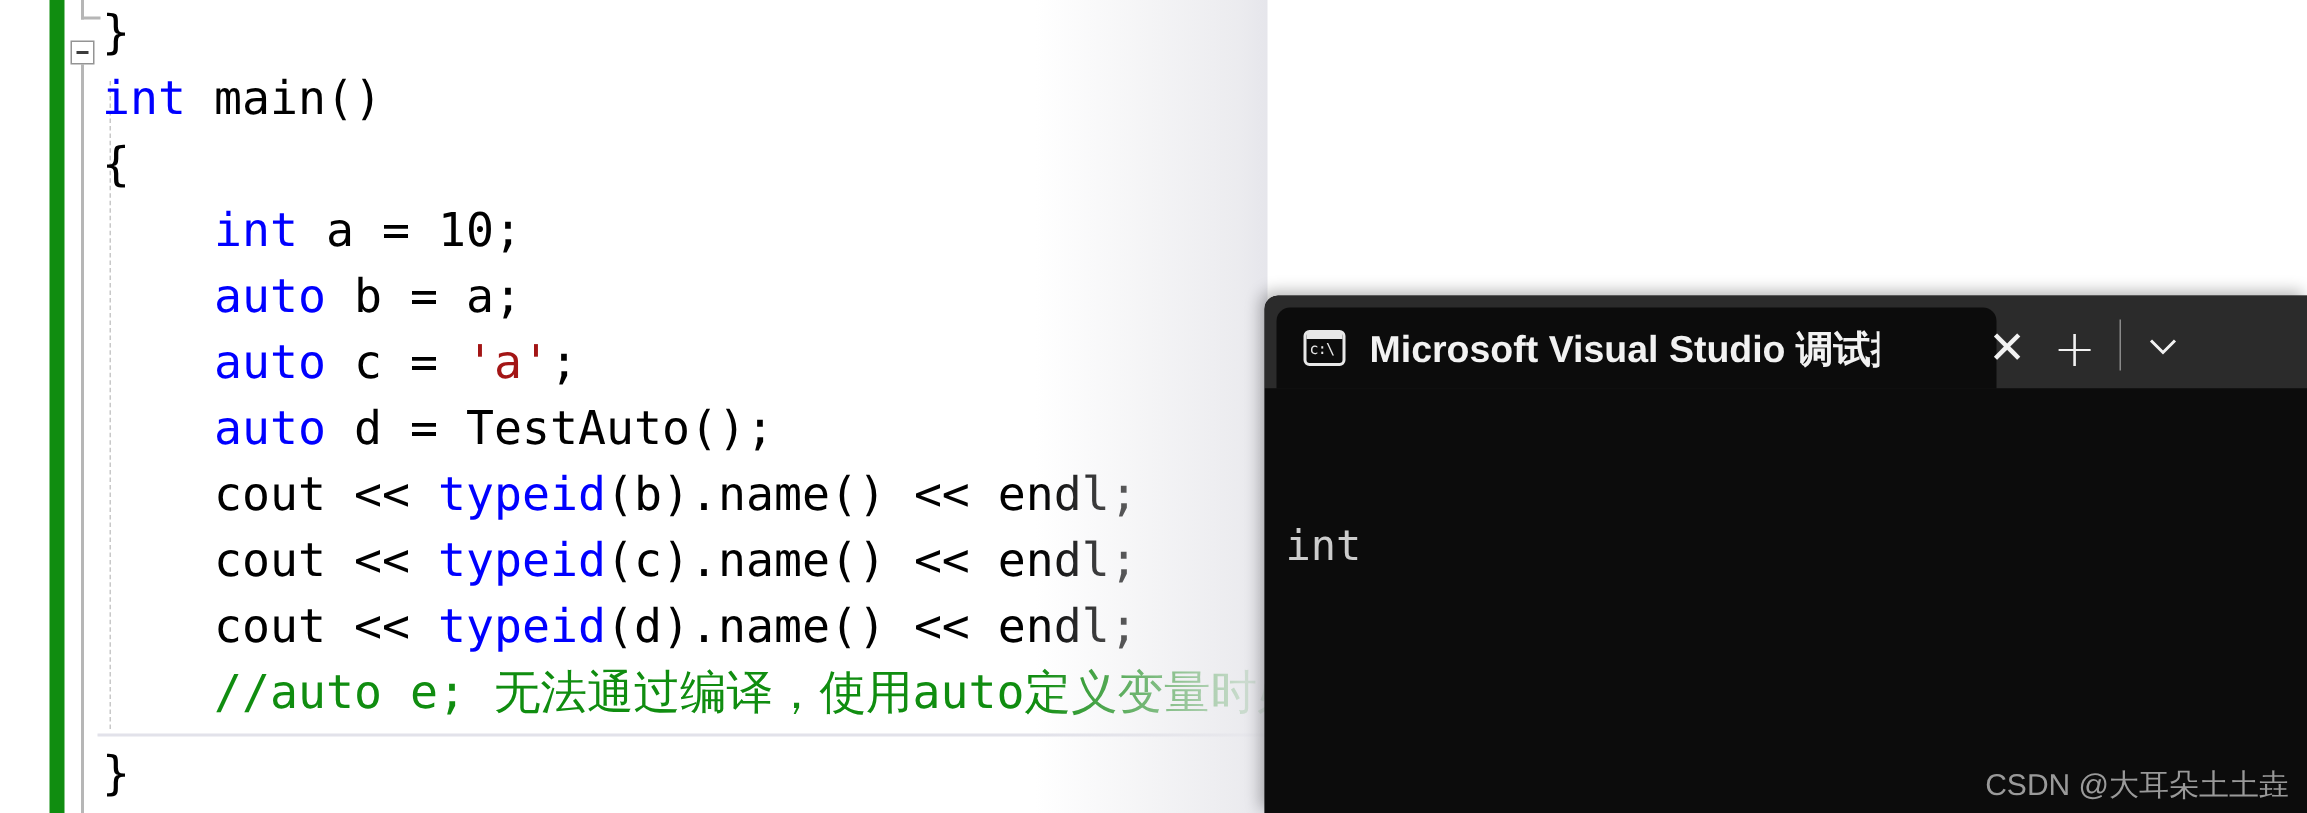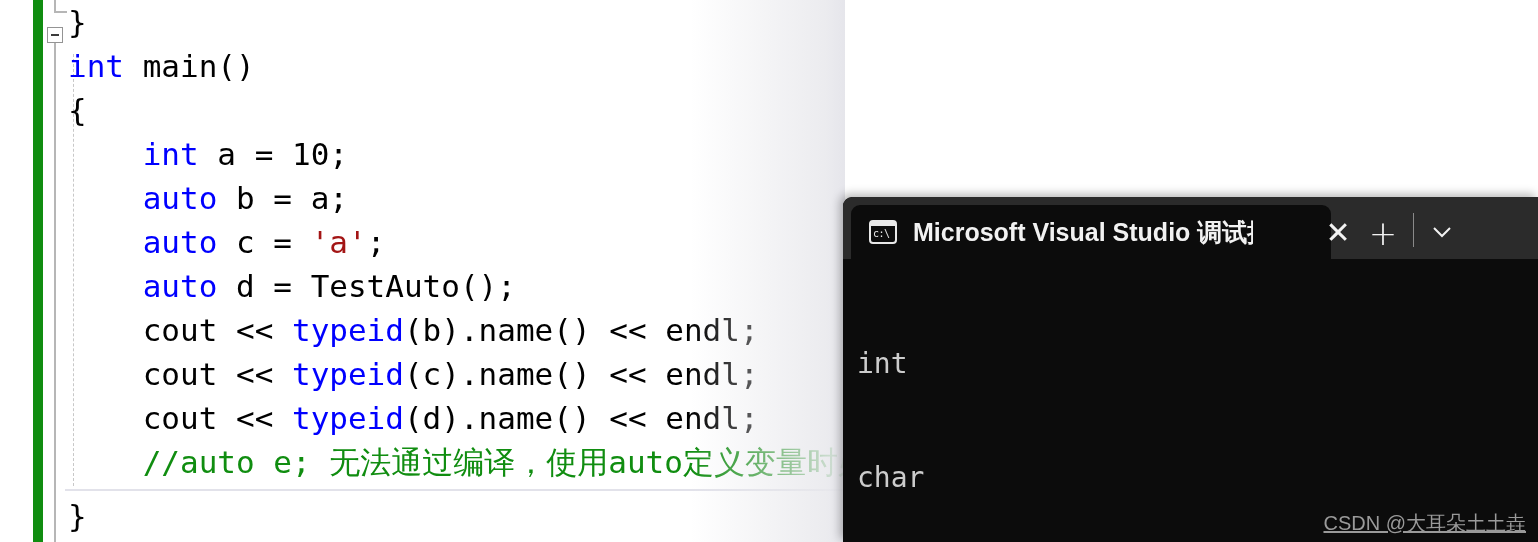--- a/index.html
+++ b/index.html
@@ -246,21 +246,20 @@
   #console-body .cline { display: block; height: 38px; }
 
   
   #watermark {
     position: absolute;
     right: 12px; bottom: 5px;
     font-family: "Liberation Sans", sans-serif;
     font-size: 20px;
     color: #9a9a9a;
     white-space: nowrap;
-    text-decoration: underline;
   }
 </style>
 </head>
 <body>
 
 <div id="screen">
 
   <div id="vs-editor">
 
     <div id="vs-top-strip"></div>
@@ -297,21 +296,20 @@
       <div id="tab-divider"></div>
       <div id="tab-dropdown">
         <svg width="22" height="14" viewBox="0 0 22 14" aria-hidden="true">
           <polyline points="3,3 11,11 19,3" fill="none" stroke="#f2f2f2" stroke-width="2"></polyline>
         </svg>
       </div>
     </div>
 
     <div id="console-body" style="background: rgb(12, 12, 12); color: rgb(204, 204, 204);">
       <span class="cline">int</span>
-      <span class="cline">char</span>
       
       
       
       
     </div>
   </div>
 
   <div id="watermark">CSDN @大耳朵土土垚</div>
 
 </div>

